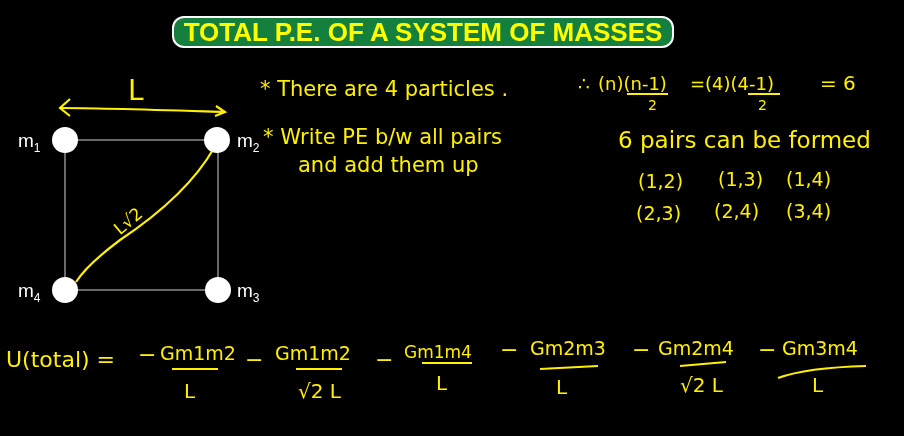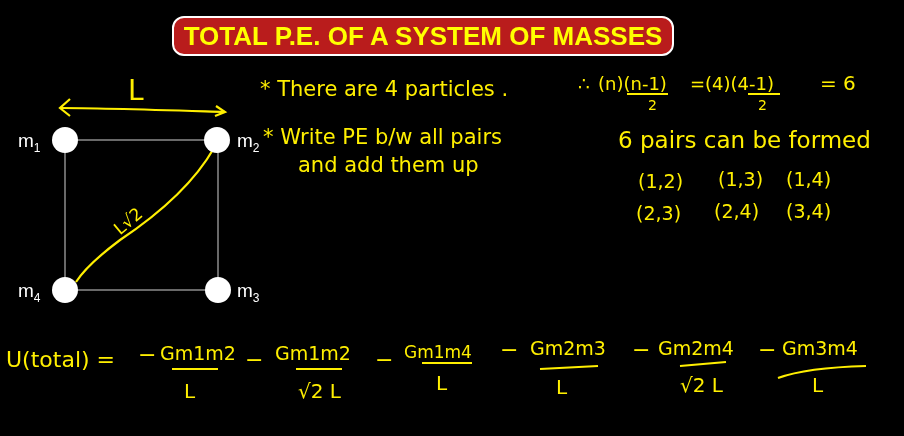--- a/index.html
+++ b/index.html
@@ -1,19 +1,19 @@
 <!DOCTYPE html>
 <html><head>
   <meta charset="utf-8">
   <style>
     html, body { margin:0; padding:0; background:#000; }
     body { width:904px; height:436px; position:relative; overflow:hidden; font-family:"Liberation Sans", sans-serif; }
     .title-box {
-      position:absolute; left:172px; top:16px; width:502px; height:40px;
-      background:#b91c1c; border:2px solid #ffffff; border-radius:12px; box-sizing:border-box;
+      position:absolute; left:172px; top:16px; width:502px; height:32px;
+      background:#15803d; border:2px solid #ffffff; border-radius:12px; box-sizing:border-box;
       display:flex; align-items:center; justify-content:center;
     }
     .title-text { color:#ffff00; font-weight:bold; font-size:26px; letter-spacing:0px; font-family:"Liberation Sans", sans-serif; }
     svg.canvas { position:absolute; left:0; top:0; }
     .mass-label { font-family:"Liberation Sans", sans-serif; fill:#ffffff; font-size:19px; }
     .mass-sub { font-size:12px; }
     .hand { font-family:"DejaVu Sans", sans-serif; fill:#ffef00; }
   </style>
 </head>
 <body>

